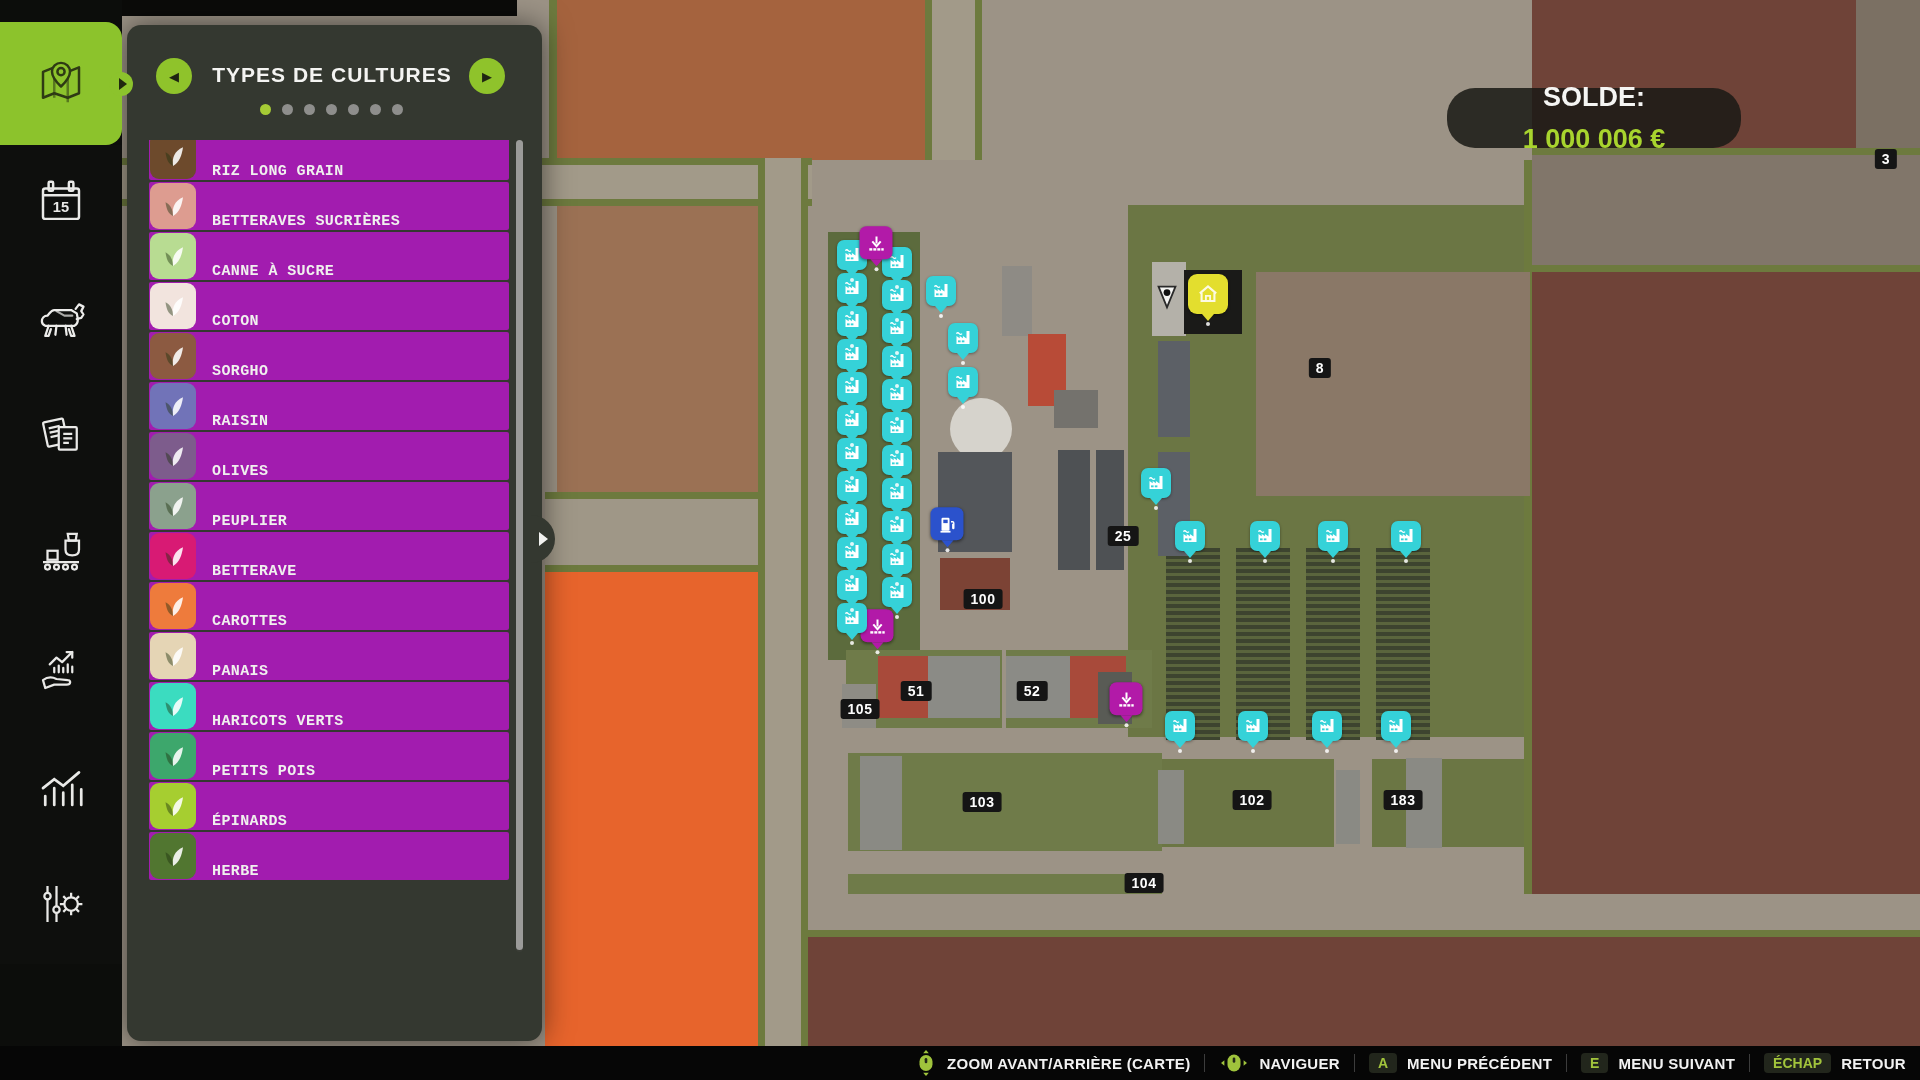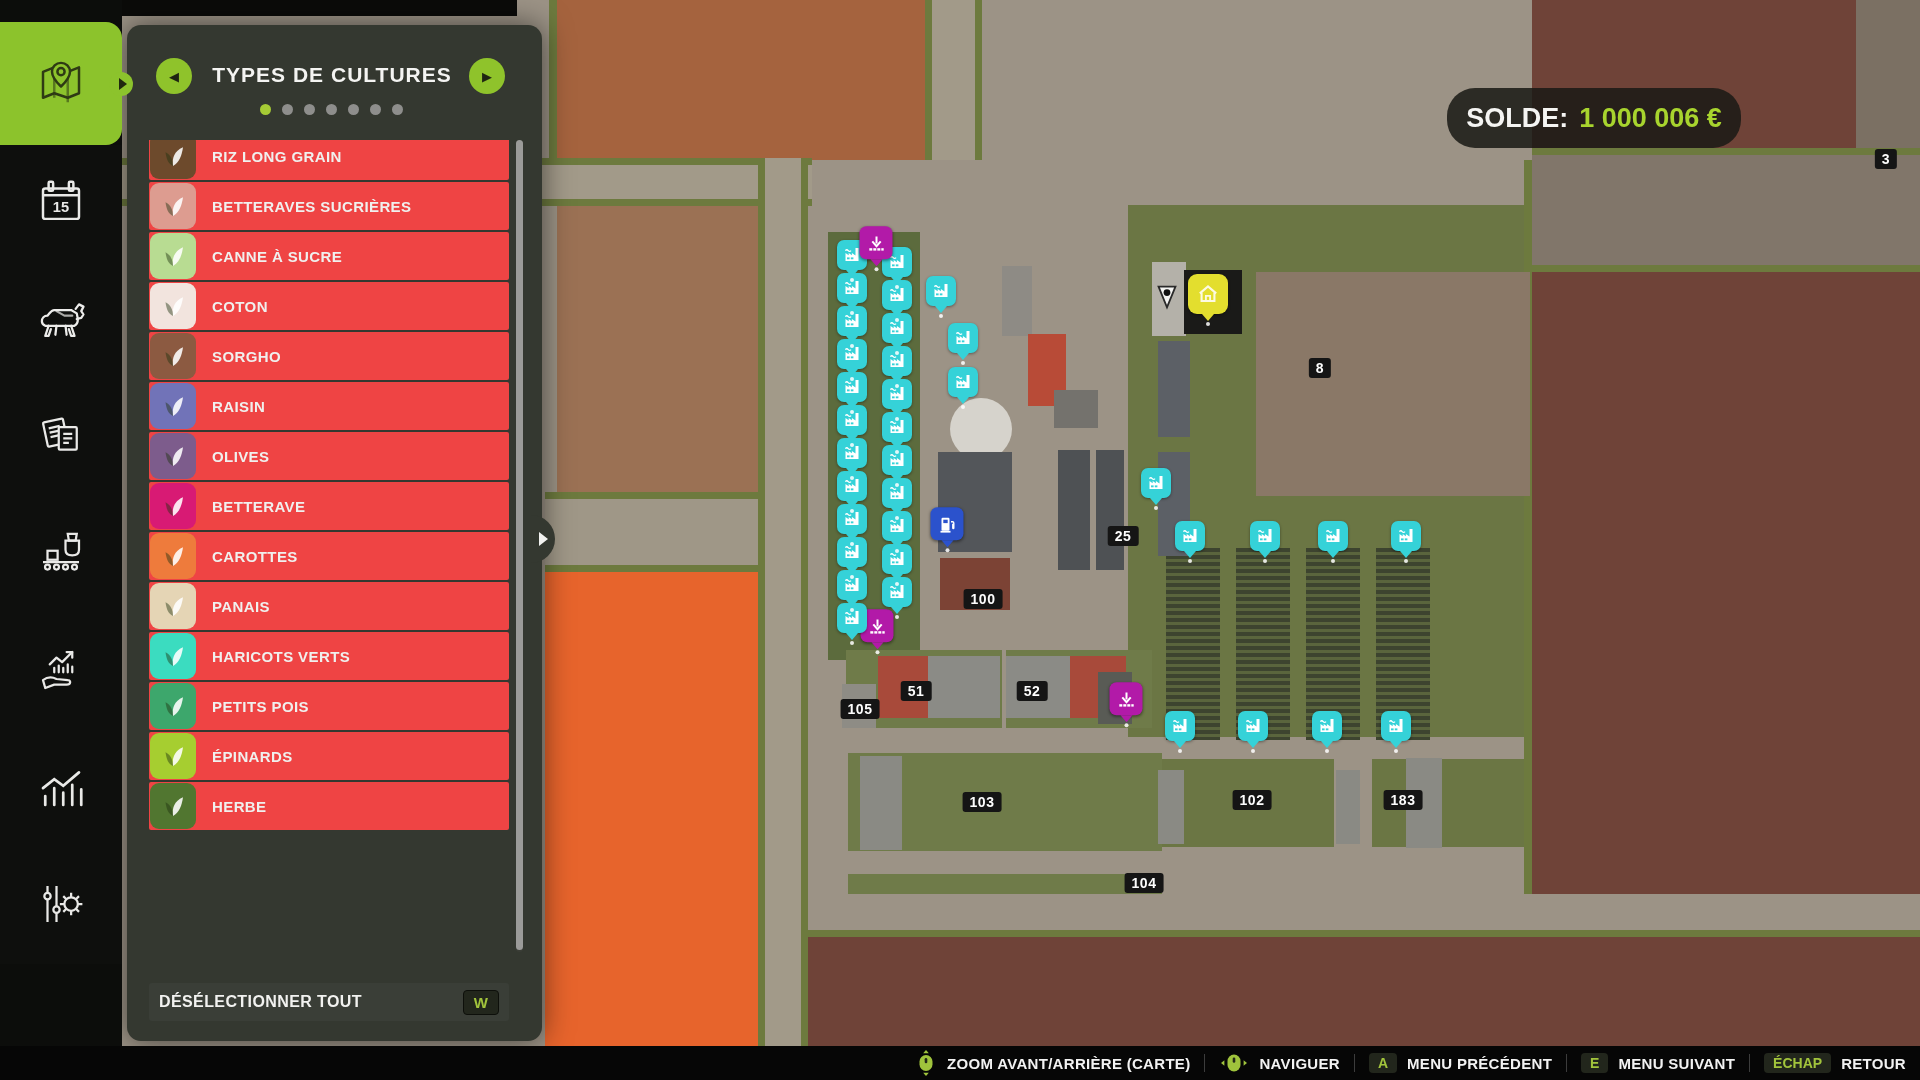--- a/index.html
+++ b/index.html
@@ -31,21 +31,21 @@
   .mk-home{width:40px;height:40px;border-radius:9px;}
   .mk-home svg{width:28px;height:28px;}
   .mk-unload,.mk-fuel{width:33px;height:33px;}
   .mk-player{background:none;box-shadow:none;width:26px;height:30px;}
   .mk-player::after,.mk-player::before{display:none;}
   .mk-player svg{width:26px;height:30px;}
 
   
   #balance{position:absolute;left:1447px;top:88px;width:294px;height:60px;border-radius:28px;
            background:rgba(26,26,21,.86);display:flex;align-items:center;justify-content:center;
-           gap:11px;z-index:600;}
+           gap:11px;z-index:600;flex-direction:column;}
   #balance .lbl{font-size:27px;font-weight:bold;color:#f5f5f3;}
   #balance .val{font-size:27px;font-weight:bold;color:#a8d42e;}
 
   
   #sidebar{position:absolute;left:0;top:0;width:122px;height:1080px;background:#0c0d0b;z-index:900;}
   .side-tab{position:relative;width:122px;height:117px;background:#0e0f0d;border-bottom:1px solid #2828255;
             display:flex;align-items:center;justify-content:center;cursor:pointer;}
   .side-tab svg{width:54px;height:54px;}
   .side-tab.active{background:#8cc32c;border-radius:0 16px 16px 0;height:123px;}
   #side-tabs{position:absolute;top:22px;left:0;}
@@ -60,21 +60,21 @@
              display:flex;align-items:center;justify-content:center;color:#1e2412;font-size:13px;cursor:pointer;}
   .pager-btn.left{left:29px;} .pager-btn.right{left:342px;}
   .panel-title{position:absolute;top:38px;left:60px;width:290px;text-align:center;
                font-size:21px;font-weight:bold;letter-spacing:1px;color:#f4f4f2;}
   #dots{position:absolute;top:79px;left:54px;width:300px;display:flex;justify-content:center;gap:11px;}
   .dot{width:11px;height:11px;border-radius:50%;background:#8e8e8c;}
   .dot.active{background:#a6cb35;}
   #crop-list{position:absolute;top:115px;left:22px;width:360px;height:794px;overflow:hidden;
              display:flex;flex-direction:column;gap:2px;}
   #crop-list .crop-row:first-child{margin-top:-8px;}
-  .crop-row{display:flex;align-items:center;height:48px;flex:0 0 48px;background:#ef4444;border-radius:2px;cursor:pointer;}
+  .crop-row{display:flex;align-items:flex-end;height:48px;flex:0 0 48px;background:#a21caf;border-radius:2px;cursor:pointer;font-family:Liberation Mono, monospace;}
   .crop-tile{width:46px;height:46px;border-radius:9px;margin:1px 16px 1px 1px;flex:0 0 46px;
              display:flex;align-items:center;justify-content:center;}
   .crop-tile svg{width:30px;height:30px;}
   .crop-label{font-size:15px;font-weight:bold;color:#f0f0ee;letter-spacing:.4px;}
   .panel-scroll{position:absolute;left:389px;top:115px;width:7px;height:812px;background:#3a3d36;border-radius:4px;}
   .panel-scroll .thumb{position:absolute;top:0;left:0;width:7px;height:810px;background:#9b9b99;border-radius:4px;}
   .panel-footer{position:absolute;left:22px;top:958px;width:360px;height:38px;background:#3a3e37;
                 border-radius:3px;display:flex;align-items:center;padding:0 10px;cursor:pointer;}
   .panel-footer .flabel{flex:1;font-size:16px;font-weight:bold;color:#f2f2f0;letter-spacing:.4px;}
   .key-badge{background:#22261c;color:#a2c43c;font-weight:bold;font-size:15px;padding:3px 10px;
@@ -679,20 +679,29 @@
     <div class="crop-row">
       <span class="crop-tile" style="background: rgb(125, 92, 140);">
             <svg viewBox="0 0 24 24">
               <path d="M12 20c-1-6 1-12 8-15-1 7-3 12-8 15z" fill="rgba(255,255,255,.88)"></path>
               <path d="M12 20c0-5-2-9-6-11 1 6 2 9 6 11z" fill="rgba(30,50,15,.45)"></path>
             </svg>
           </span>
       <span class="crop-label">OLIVES</span>
     </div>
 
+    <div class="crop-row">
+      <span class="crop-tile" style="background: rgb(139, 161, 141);">
+            <svg viewBox="0 0 24 24">
+              <path d="M12 20c-1-6 1-12 8-15-1 7-3 12-8 15z" fill="rgba(255,255,255,.88)"></path>
+              <path d="M12 20c0-5-2-9-6-11 1 6 2 9 6 11z" fill="rgba(30,50,15,.45)"></path>
+            </svg>
+          </span>
+      <span class="crop-label">PEUPLIER</span>
+    </div>
 
     <div class="crop-row">
       <span class="crop-tile" style="background: rgb(216, 26, 116);">
             <svg viewBox="0 0 24 24">
               <path d="M12 20c-1-6 1-12 8-15-1 7-3 12-8 15z" fill="rgba(255,255,255,.88)"></path>
               <path d="M12 20c0-5-2-9-6-11 1 6 2 9 6 11z" fill="rgba(30,50,15,.45)"></path>
             </svg>
           </span>
       <span class="crop-label">BETTERAVE</span>
     </div>
@@ -754,24 +763,20 @@
               <path d="M12 20c0-5-2-9-6-11 1 6 2 9 6 11z" fill="rgba(30,50,15,.45)"></path>
             </svg>
           </span>
       <span class="crop-label">HERBE</span>
     </div>
 
   </div>
     <div class="panel-scroll">
         <div class="thumb"></div>
       </div>
-    <div class="panel-footer">
-      <span class="flabel">DÉSÉLECTIONNER TOUT</span>
-      <span class="key-badge">W</span>
-    </div>
     <div class="panel-notch"></div>
   </section>
 
   <footer id="bottombar">
       <div class="bb-group">
         <span class="bb-icon">
           <svg width="22" height="30" viewBox="0 0 22 30">
             <path d="M11 2l2.8 3.2H8.2z" fill="#9fc33c"></path>
             <path d="M11 28l2.8-3.2H8.2z" fill="#9fc33c"></path>
             <rect x="4.5" y="7" width="13" height="16" rx="6.5" fill="#9fc33c"></rect>

